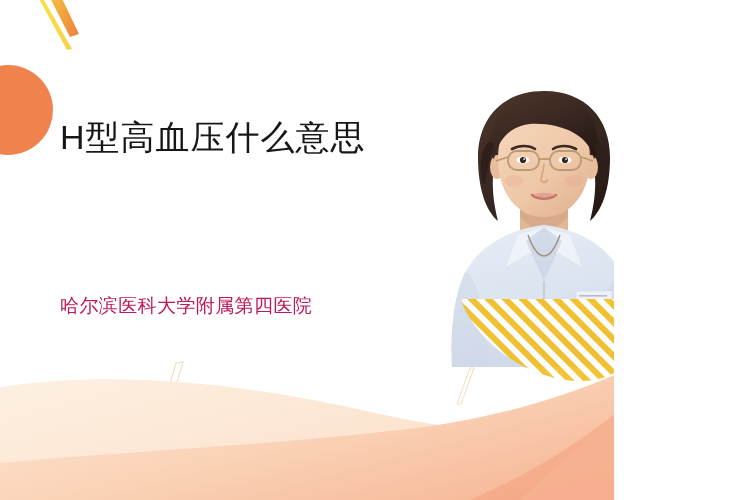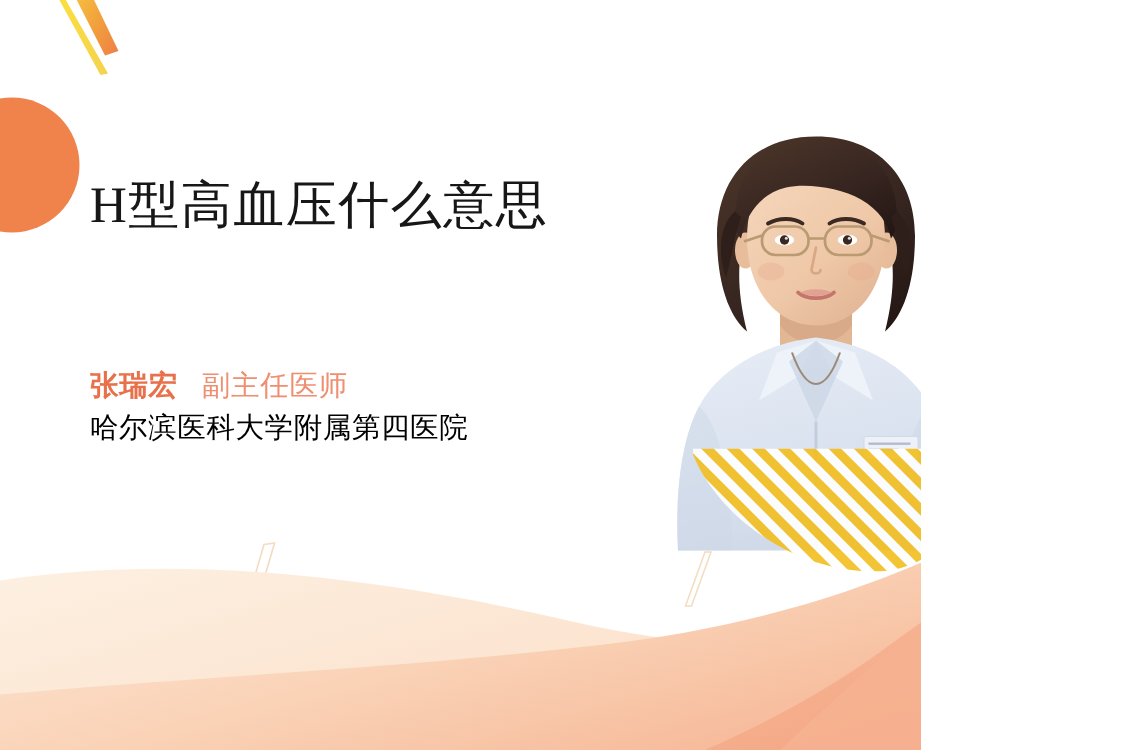--- a/index.html
+++ b/index.html
@@ -6,21 +6,21 @@
     margin: 0;
     padding: 0;
     background: #ffffff;
   }
   #card {
     position: relative;
     width: 614px;
     height: 500px;
     overflow: hidden;
     background: #ffffff;
-    font-family: Liberation Serif, serif;
+    font-family: Liberation Sans, sans-serif;
   }
   #bg-svg {
     position: absolute;
     left: 0; top: 0;
     width: 750px;
     height: 500px;
     display: block;
   }
   
   .title {
@@ -50,24 +50,24 @@
   .doctor-rank {
     font-size: 19px;
     font-weight: 400;
     color: #ef8f71;
     letter-spacing: 0.5px;
     margin-left: 16px;
   }
   .affiliation {
     position: absolute;
     left: 60px;
-    top: 272px;
+    top: 292px;
     font-size: 19px;
     font-weight: 400;
-    color: #000000;
+    color: #be185d;
     line-height: 1.45;
     letter-spacing: 0.4px;
     white-space: nowrap;
   }
   .affiliation div { white-space: nowrap; }
   
   #portrait {
     position: absolute;
     left: 440px;
     top: 85px;
@@ -297,21 +297,18 @@
       </g>
 
       <g clip-path="url(#stripeClip)">
         <rect x="0" y="200" width="215" height="100" fill="url(#stripePat)" opacity="0.92"></rect>
       </g>
     </svg>
   </div>
 
   <div class="title">H型高血压什么意思</div>
 
-  <div class="name-row">
-    <span class="doctor-name">张瑞宏</span><span class="doctor-rank">副主任医师</span>
-  </div>
 
   <div class="affiliation">
     <div>哈尔滨医科大学附属第四医院</div>
   </div>
 
 </div>
 
 </body></html>

